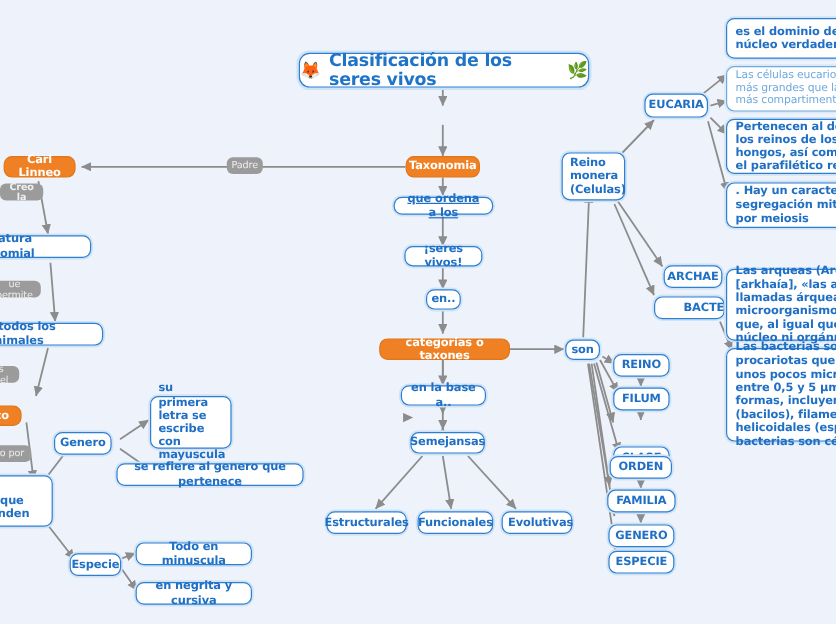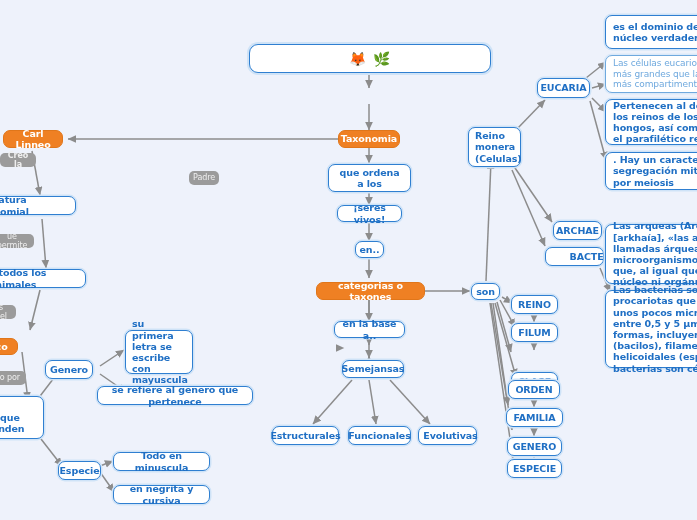--- a/index.html
+++ b/index.html
@@ -155,29 +155,30 @@
       <path d="M590,101 L606,160"></path>
 
       <path d="M600,231 L606,233"></path>
 
       <path d="M600,268 L610,292"></path>
     </g>
   </svg>
 
   <div class="title-node" style="left:249px;top:44px;width:242px;height:29px;">
     <span class="emoji">🦊</span>
+    <span>Clasificación de los seres vivos</span>
     <span class="emoji">🌿</span>
   </div>
 
 
-  <div class="node n-grey pad" style="left:189px;top:131px;width:30px;height:14px;margin-top:40px;">Padre</div>
+  <div class="node n-grey pad" style="left:189px;top:131px;width:30px;height:14px;">Padre</div>
 
   <div class="node n-orange pad" style="left:338px;top:130px;width:62px;height:18px;">Taxonomia</div>
 
-  <div class="node n-blue pad" style="left:328px;top:164px;width:83px;height:28px;">que ordena a los</div>
+  <div class="node n-blue pad" style="left:328px;top:164px;width:83px;height:15px;text-decoration:underline;">que ordena a los</div>
 
   <div class="node n-blue pad" style="left:337px;top:205px;width:65px;height:17px;">¡seres vivos!</div>
 
   <div class="node n-blue pad" style="left:355px;top:241px;width:29px;height:17px;">en..</div>
 
   <div class="node n-orange pad" style="left:316px;top:282px;width:109px;height:18px;">categorias o taxones</div>
 
   <div class="node n-blue pad" style="left:334px;top:321px;width:71px;height:17px;">en la base a..</div>
 
   <div class="node n-blue pad" style="left:342px;top:360px;width:62px;height:18px;">Semejansas</div>

